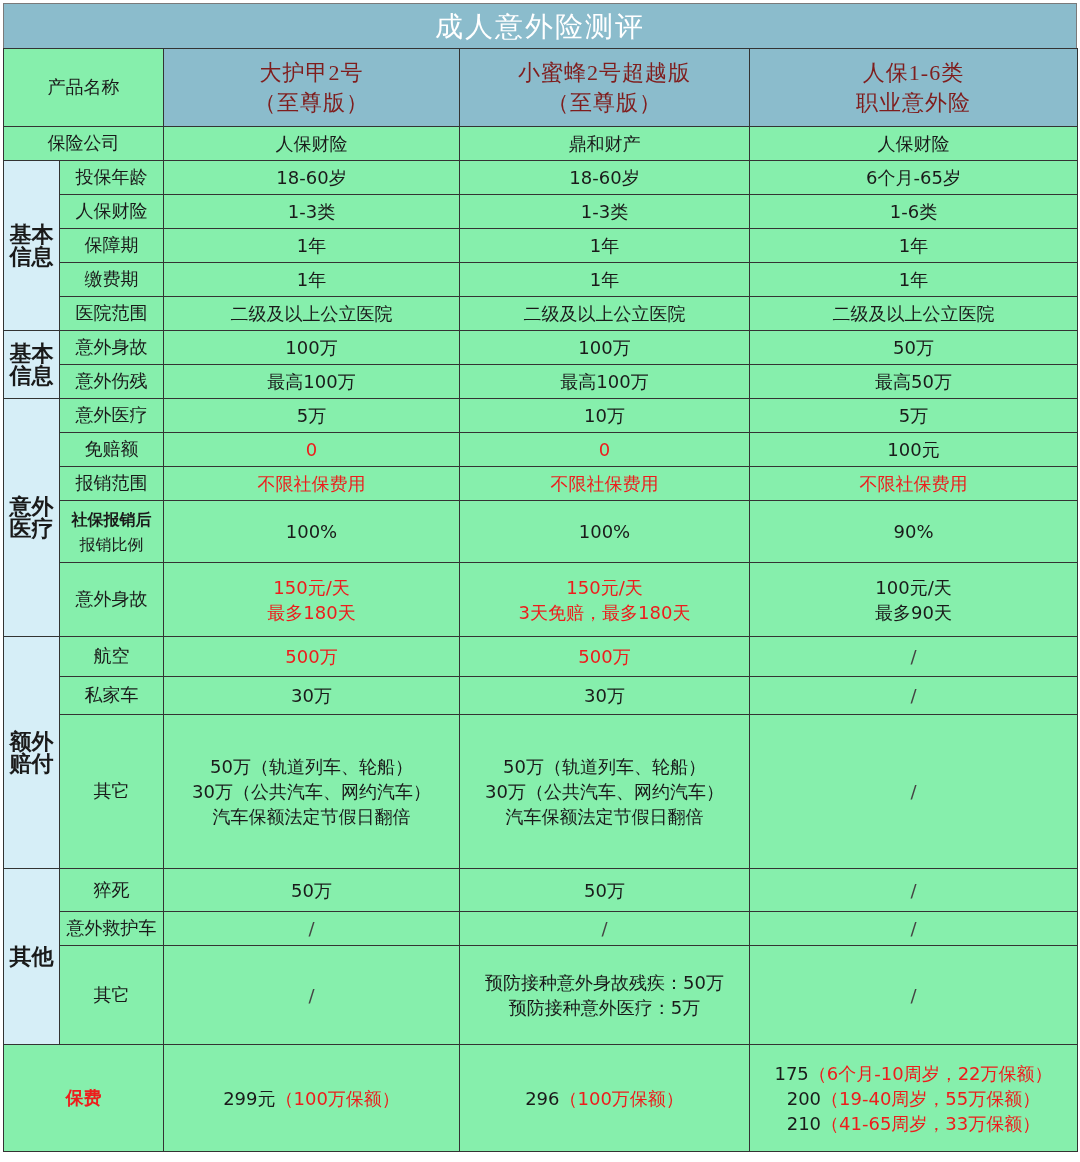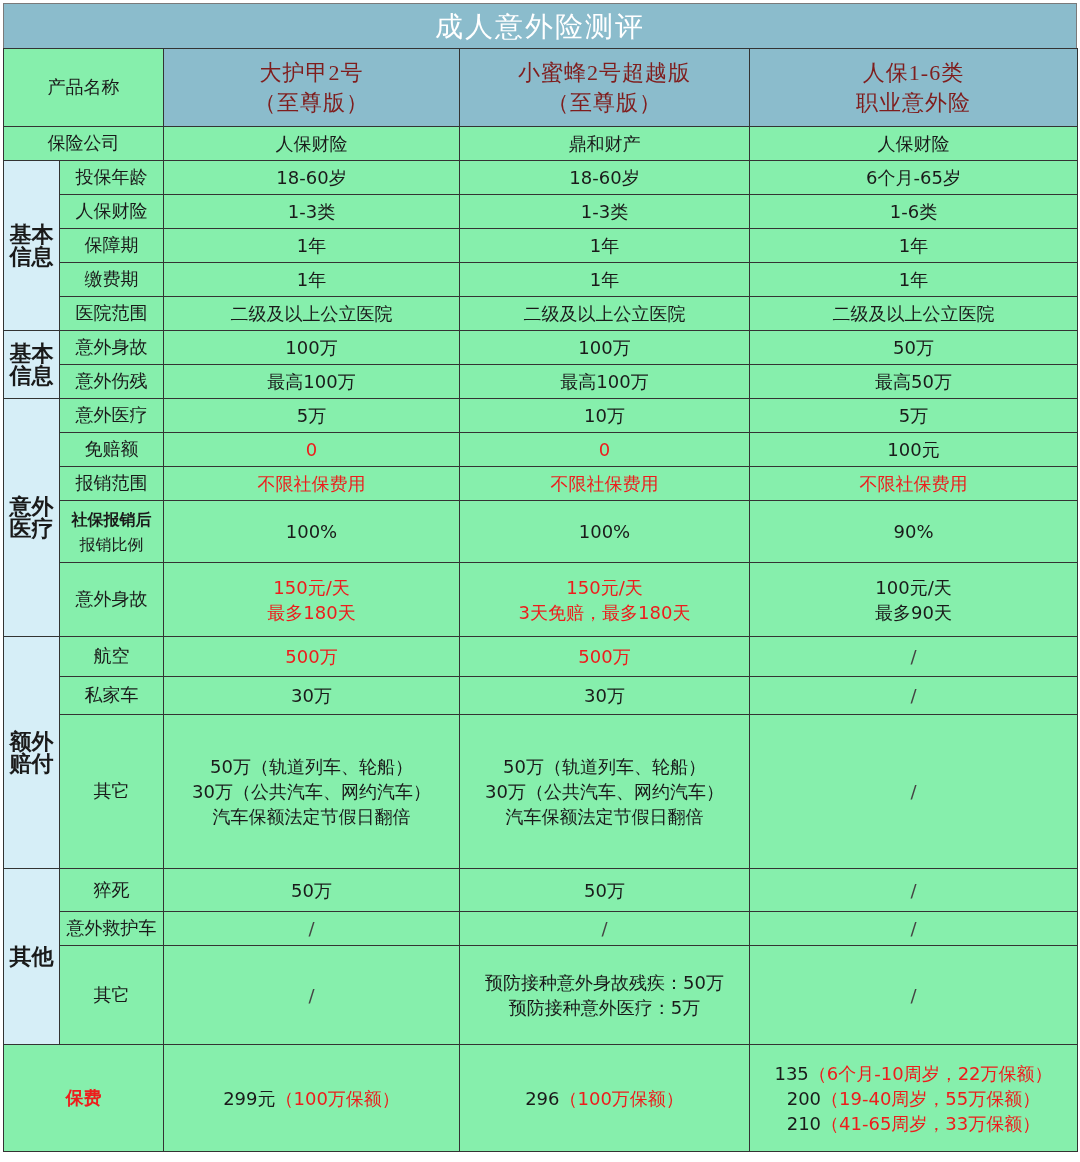--- a/index.html
+++ b/index.html
@@ -213,20 +213,20 @@
 
     <tr style="height:107px">
       <td class="lab bold red" colspan="2">保费</td>
       <td class="val">
             <div><span>299元</span><span class="red">（100万保额）</span></div>
           </td>
       <td class="val">
             <div><span>296</span><span class="red">（100万保额）</span></div>
           </td>
       <td class="val">
-        <div><span>135</span><span class="red">（6个月-10周岁，22万保额）</span></div>
+        <div><span>175</span><span class="red">（6个月-10周岁，22万保额）</span></div>
         <div><span>200</span><span class="red">（19-40周岁，55万保额）</span></div>
         <div><span>210</span><span class="red">（41-65周岁，33万保额）</span></div>
       </td>
     </tr>
   </tbody>
     </table>
 </div>
 
 </body></html>

